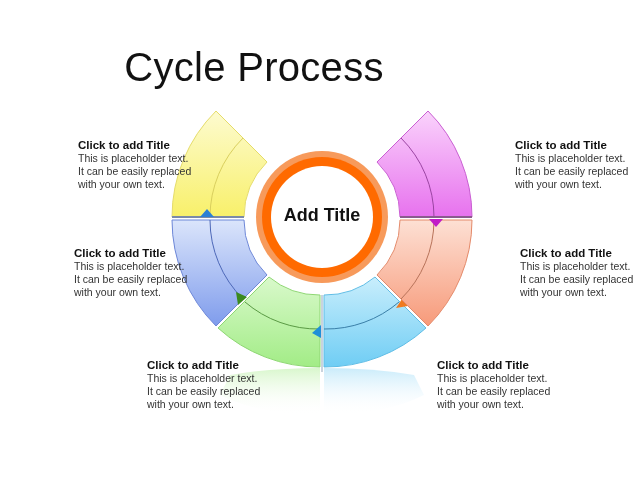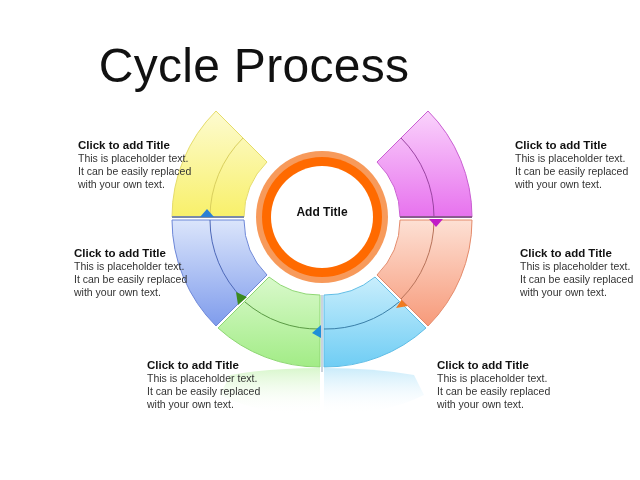--- a/index.html
+++ b/index.html
@@ -1,24 +1,24 @@
 <!DOCTYPE html>
 <html><head>
 <meta charset="utf-8">
 <style>
   html, body { margin: 0; padding: 0; }
   body { width: 640px; height: 480px; background: #ffffff; position: relative; overflow: hidden;
          font-family: "Liberation Sans", "DejaVu Sans", sans-serif; color: #111; }
-  .title { position: absolute; left: 0; width: 508px; top: 38px; text-align: center;
-           font-size: 48px; color: #111; letter-spacing: 0.3px; }
+  .title { position: absolute; left: 0; width: 508px; top: 45px; text-align: center;
+           font-size: 40px; color: #111; letter-spacing: 0.3px; }
   svg.diagram { position: absolute; left: 0; top: 0; }
   .callout { position: absolute; width: 170px; font-size: 10.5px; line-height: 13px; color: #333; margin-left: 32px; }
   .callout .ct { font-weight: bold; font-size: 11.5px; color: #111; line-height: 14px; }
   .center-title { position: absolute; left: 262px; top: 205px; width: 120px; text-align: center;
-                  font-weight: bold; font-size: 12px; color: #111; }
+                  font-weight: bold; font-size: 18px; color: #111; }
 </style>
 </head>
 <body>
 
 <div class="title">Cycle Process</div>
 
 <svg class="diagram" width="640" height="480" viewBox="0 0 640 480">
   <defs>
     <linearGradient id="gY" x1="0" y1="0" x2="0" y2="1">
         <stop offset="0" stop-color="#fdfbd0"></stop>

